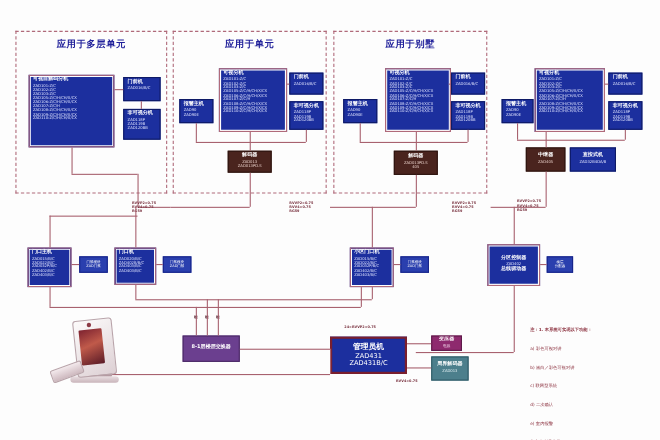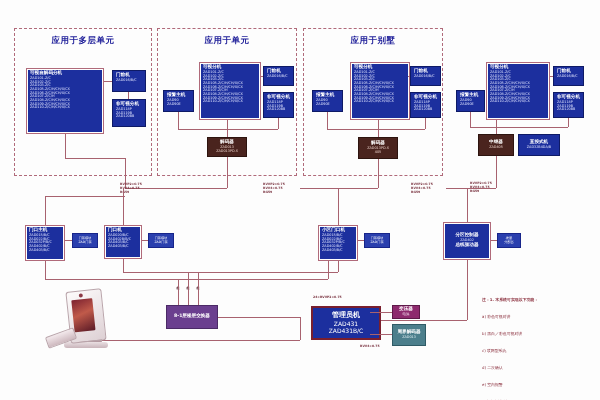--- a/index.html
+++ b/index.html
@@ -434,21 +434,21 @@
     <span>楼层线</span>
   </div>
   <div class="vcab" style="left:196px;top:284px;height:20px;">
     <span>楼层线</span>
   </div>
   <div class="ln lnv" style="left:178px;top:279px;height:26px;"></div>
   <div class="ln lnv" style="left:188px;top:272px;height:33px;"></div>
   <div class="ln lnv" style="left:198px;top:272px;height:33px;"></div>
   <div class="ln lnh" style="left:218px;top:317px;width:82px;"></div>
 
-  <div class="adminbox" style="left:300px;top:306px;width:70px;height:34px;margin-left:11px;">
+  <div class="adminbox" style="left:300px;top:306px;width:70px;height:34px;">
     <span class="at">管理员机</span>
     <span class="al">ZAD431</span>
     <span class="al">ZAD431B/C</span>
   </div>
 
   <div class="box magenta center" style="left:392px;top:305px;width:28px;height:14px;">
     <span class="bt">变压器</span>
     <span class="bl">电源</span>
   </div>
 

